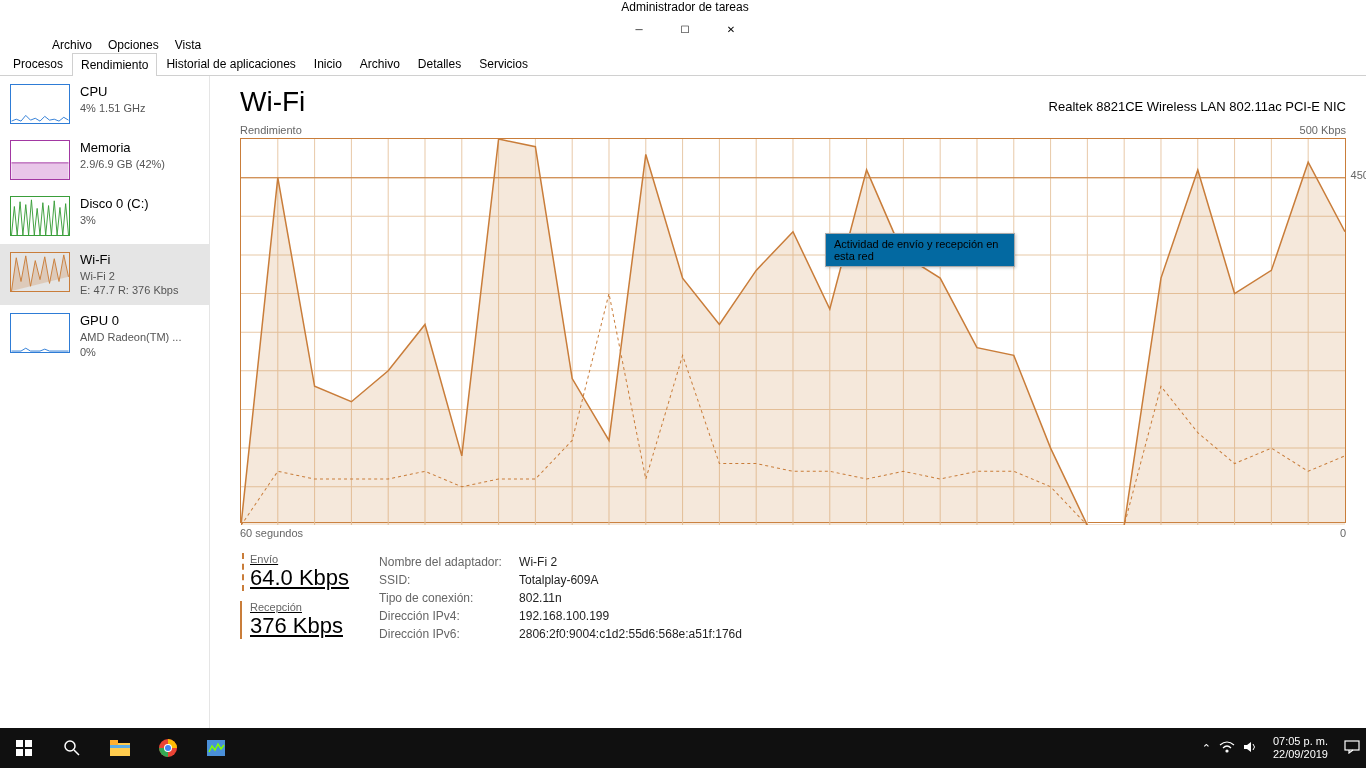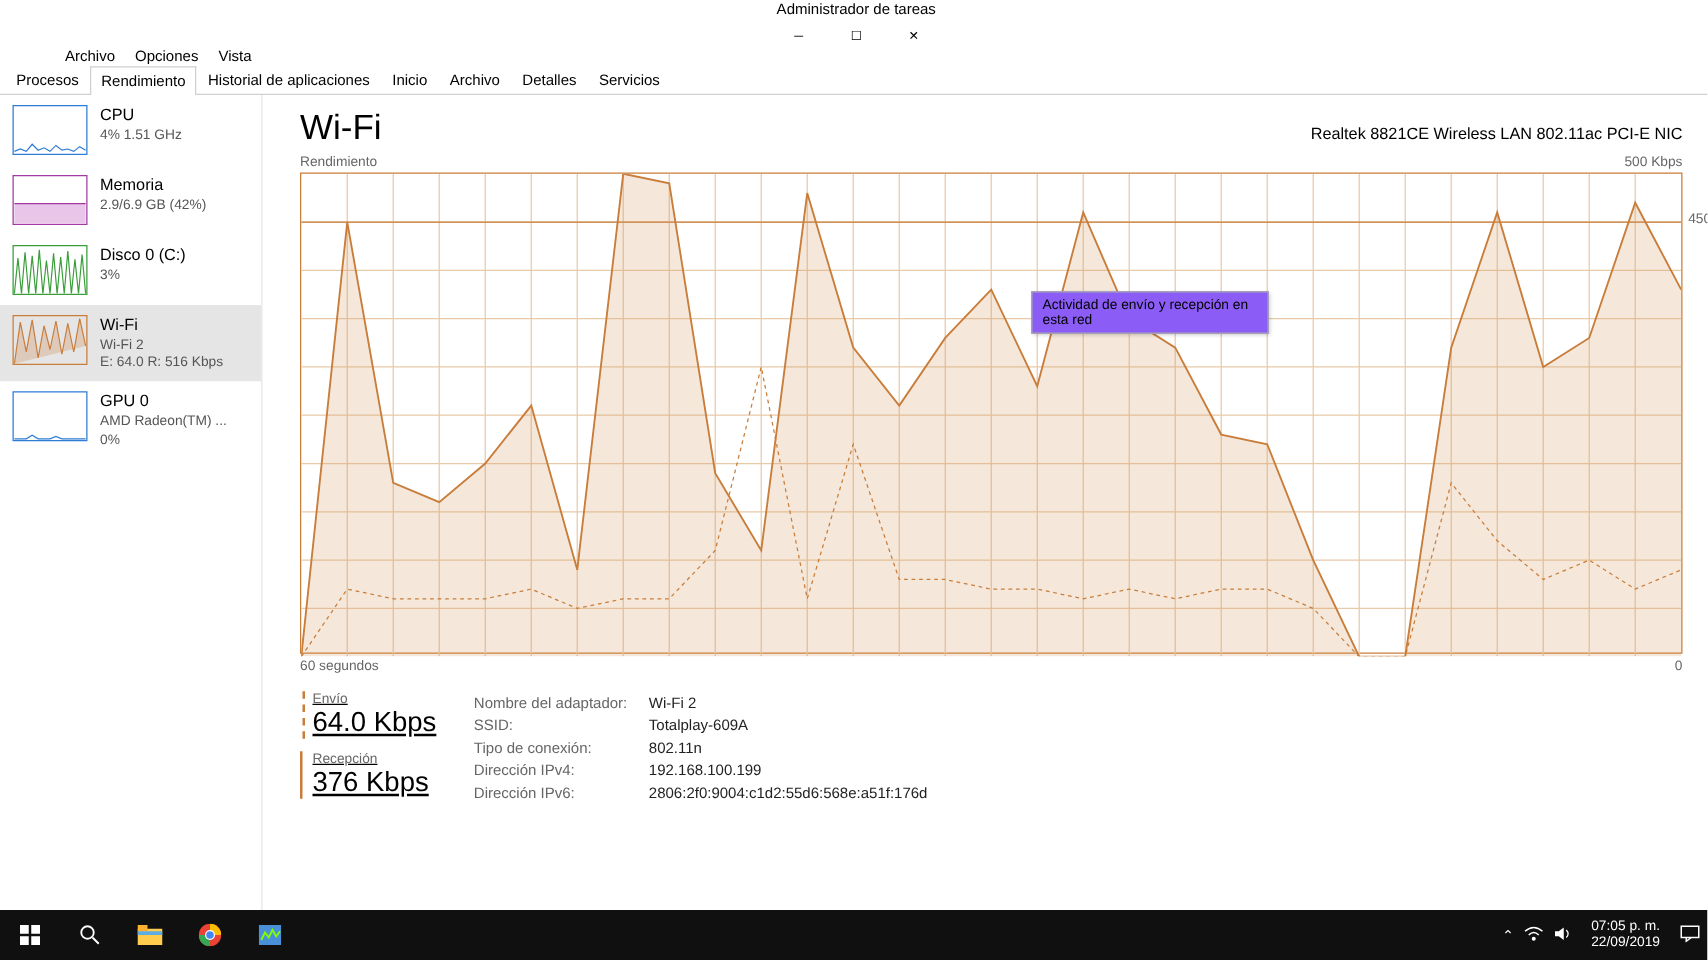--- a/index.html
+++ b/index.html
@@ -45,21 +45,21 @@
 .detail-val { color:#222; }
 .signal-bars { display:inline-flex; align-items:flex-end; gap:1px; }
 .signal-bars span { width:3px; background:#d68a2e; }
 .footer { height:30px; border-top:1px solid #e5e5e5; display:flex; align-items:center; padding-left:10px; font-size:12px; gap:18px; }
 .footer a { color:#1a6fcf; text-decoration:none; }
 .circ-btn { width:16px; height:16px; border:1px solid #999; border-radius:50%; display:inline-flex; align-items:center; justify-content:center; font-size:9px; }
 .taskbar { position:absolute; bottom:0; left:0; right:0; height:40px; background:#101010; display:flex; align-items:center; color:#fff; }
 .tb-icon { width:48px; height:40px; display:flex; align-items:center; justify-content:center; }
 .tb-right { margin-left:auto; display:flex; align-items:center; gap:8px; padding-right:6px; font-size:11px; }
 .tb-clock { text-align:center; line-height:1.2; padding:0 8px; }
-.tooltip { position:absolute; left:825px; top:233px; background:#8b5cf6; border:1px solid #aaa; padding:4px 8px; font-size:11px; box-shadow:1px 1px 3px rgba(0,0,0,.2); max-width:190px; }
+.tooltip { position:absolute; left:825px; top:233px; background:#0369a1; border:1px solid #aaa; padding:4px 8px; font-size:11px; box-shadow:1px 1px 3px rgba(0,0,0,.2); max-width:190px; }
 .y450 { position:absolute; right:-52px; top:30px; font-size:11px; color:#666; }
 </style>
 </head>
 <body>
 
 <div class="titlebar">
   <div class="titlebar-icon"></div>
   <div class="titlebar-text">Administrador de tareas</div>
   <div class="window-controls">
     <div class="win-btn">─</div>
@@ -114,21 +114,21 @@
           <div class="sub">3%</div>
         </div>
     </div>
     <div class="side-item selected">
       <div class="thumb" style="border-color:#c97d3a"><svg viewBox="0 0 60 40">
             <polyline points="0,40 5,5 10,30 15,3 20,35 25,8 30,28 35,4 40,32 45,6 50,30 55,2 60,25" fill="rgba(201,125,58,.25)" stroke="#c97d3a" stroke-width="1"></polyline>
           </svg></div>
       <div class="side-text">
           <div class="hdr">Wi-Fi</div>
           <div class="sub">Wi-Fi 2</div>
-          <div class="sub">E: 64.0 R: 516 Kbps</div>
+          <div class="sub">E: 47.7 R: 376 Kbps</div>
         </div>
     </div>
     <div class="side-item">
       <div class="thumb" style="border-color:#2e7cd6"><svg viewBox="0 0 60 40">
             <polyline points="0,39 10,39 15,36 20,39 30,39 35,37 40,39 60,39" fill="none" stroke="#2e7cd6" stroke-width="1"></polyline>
           </svg></div>
       <div class="side-text">
           <div class="hdr">GPU 0</div>
           <div class="sub">AMD Radeon(TM) ...</div>
           <div class="sub">0%</div>

